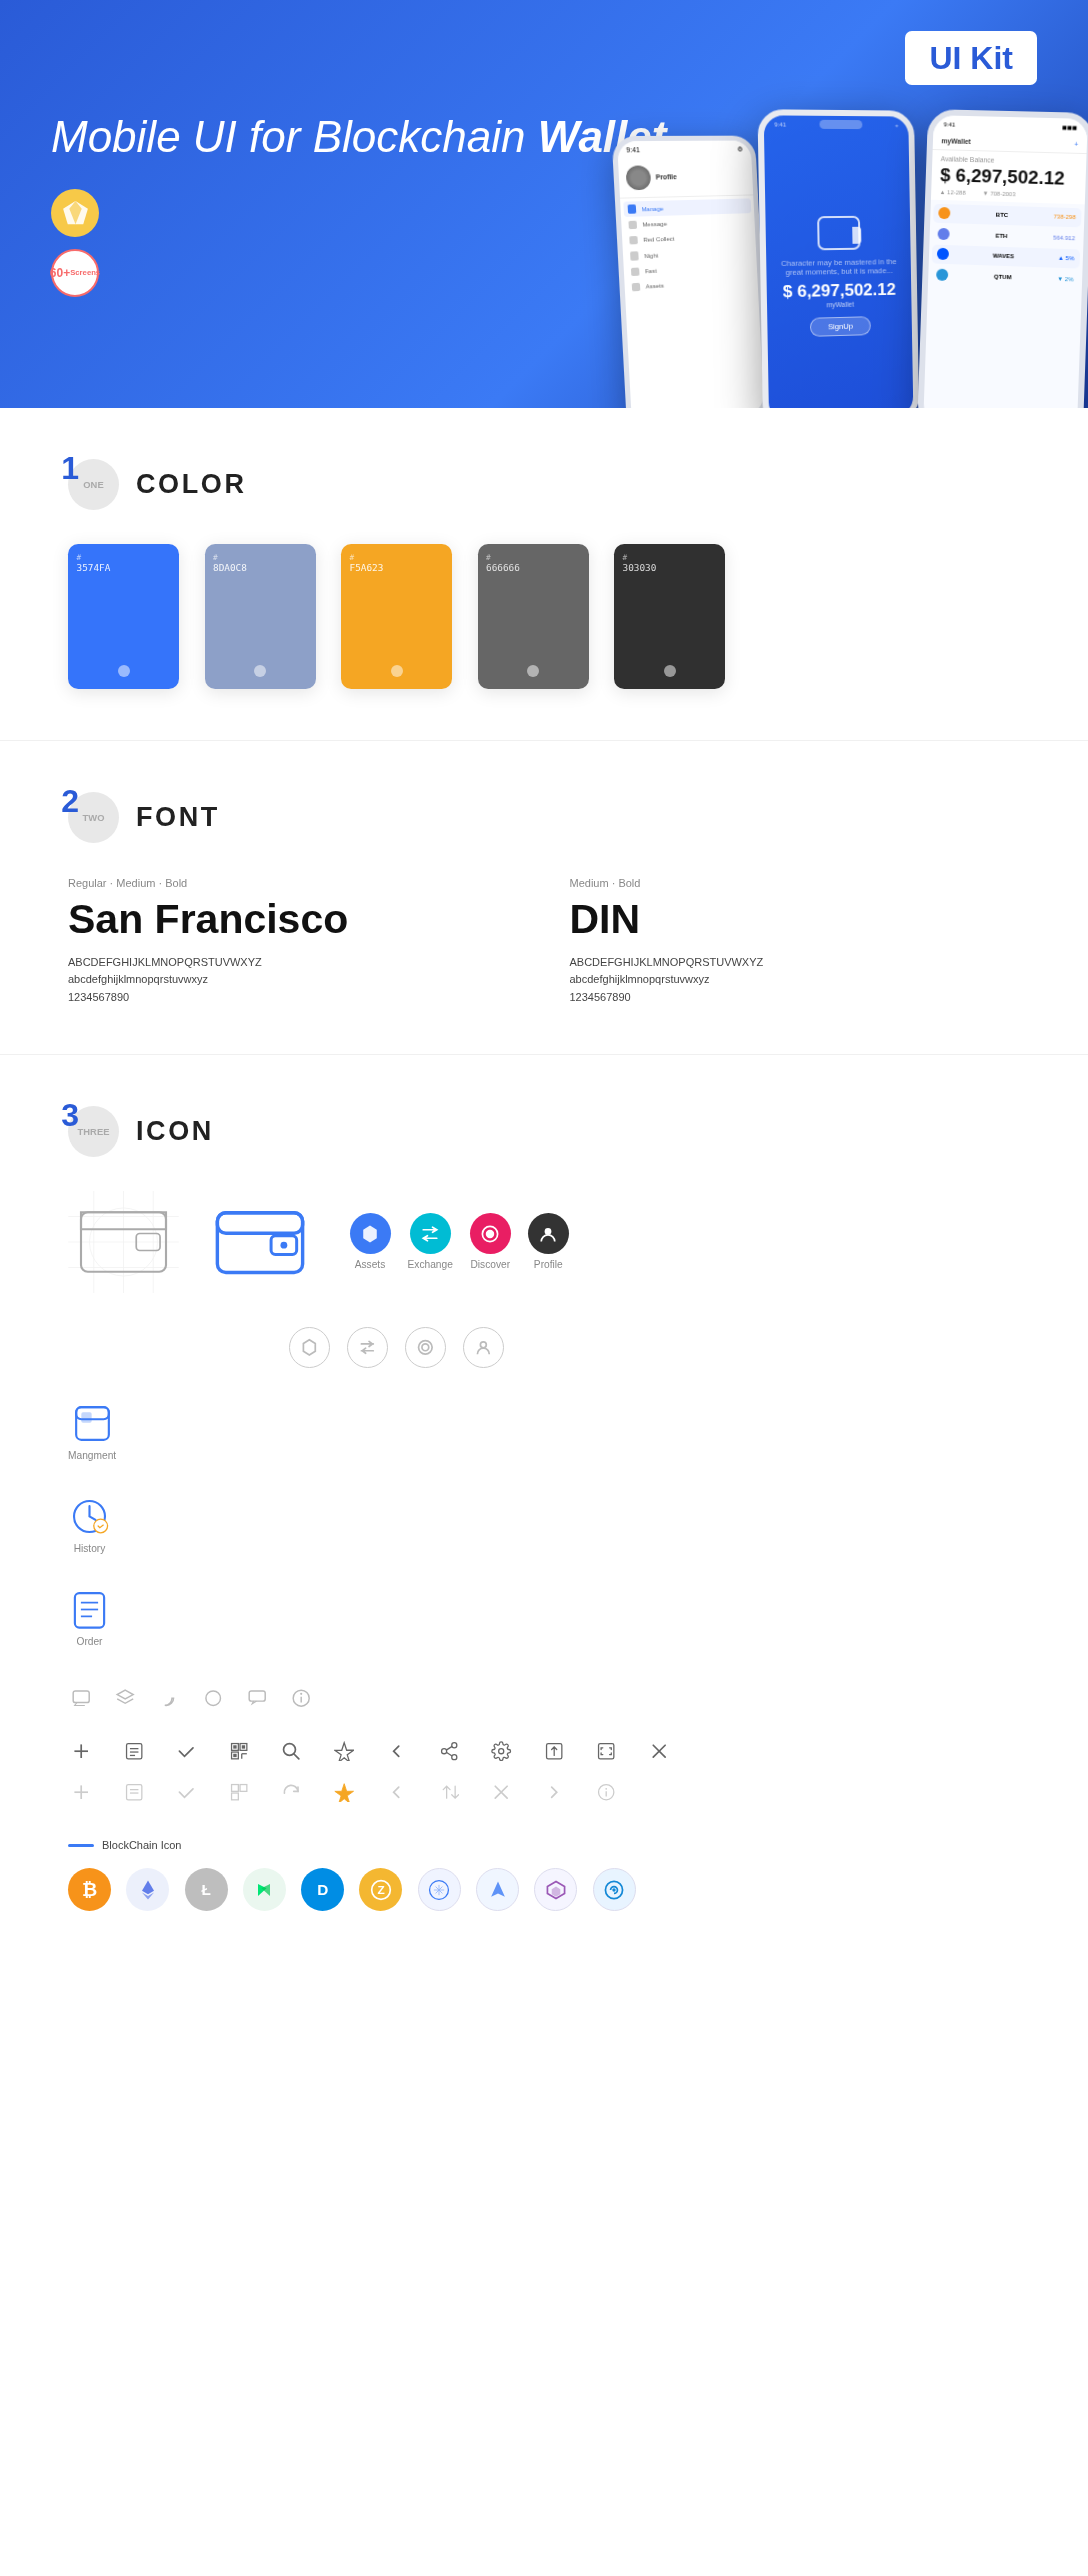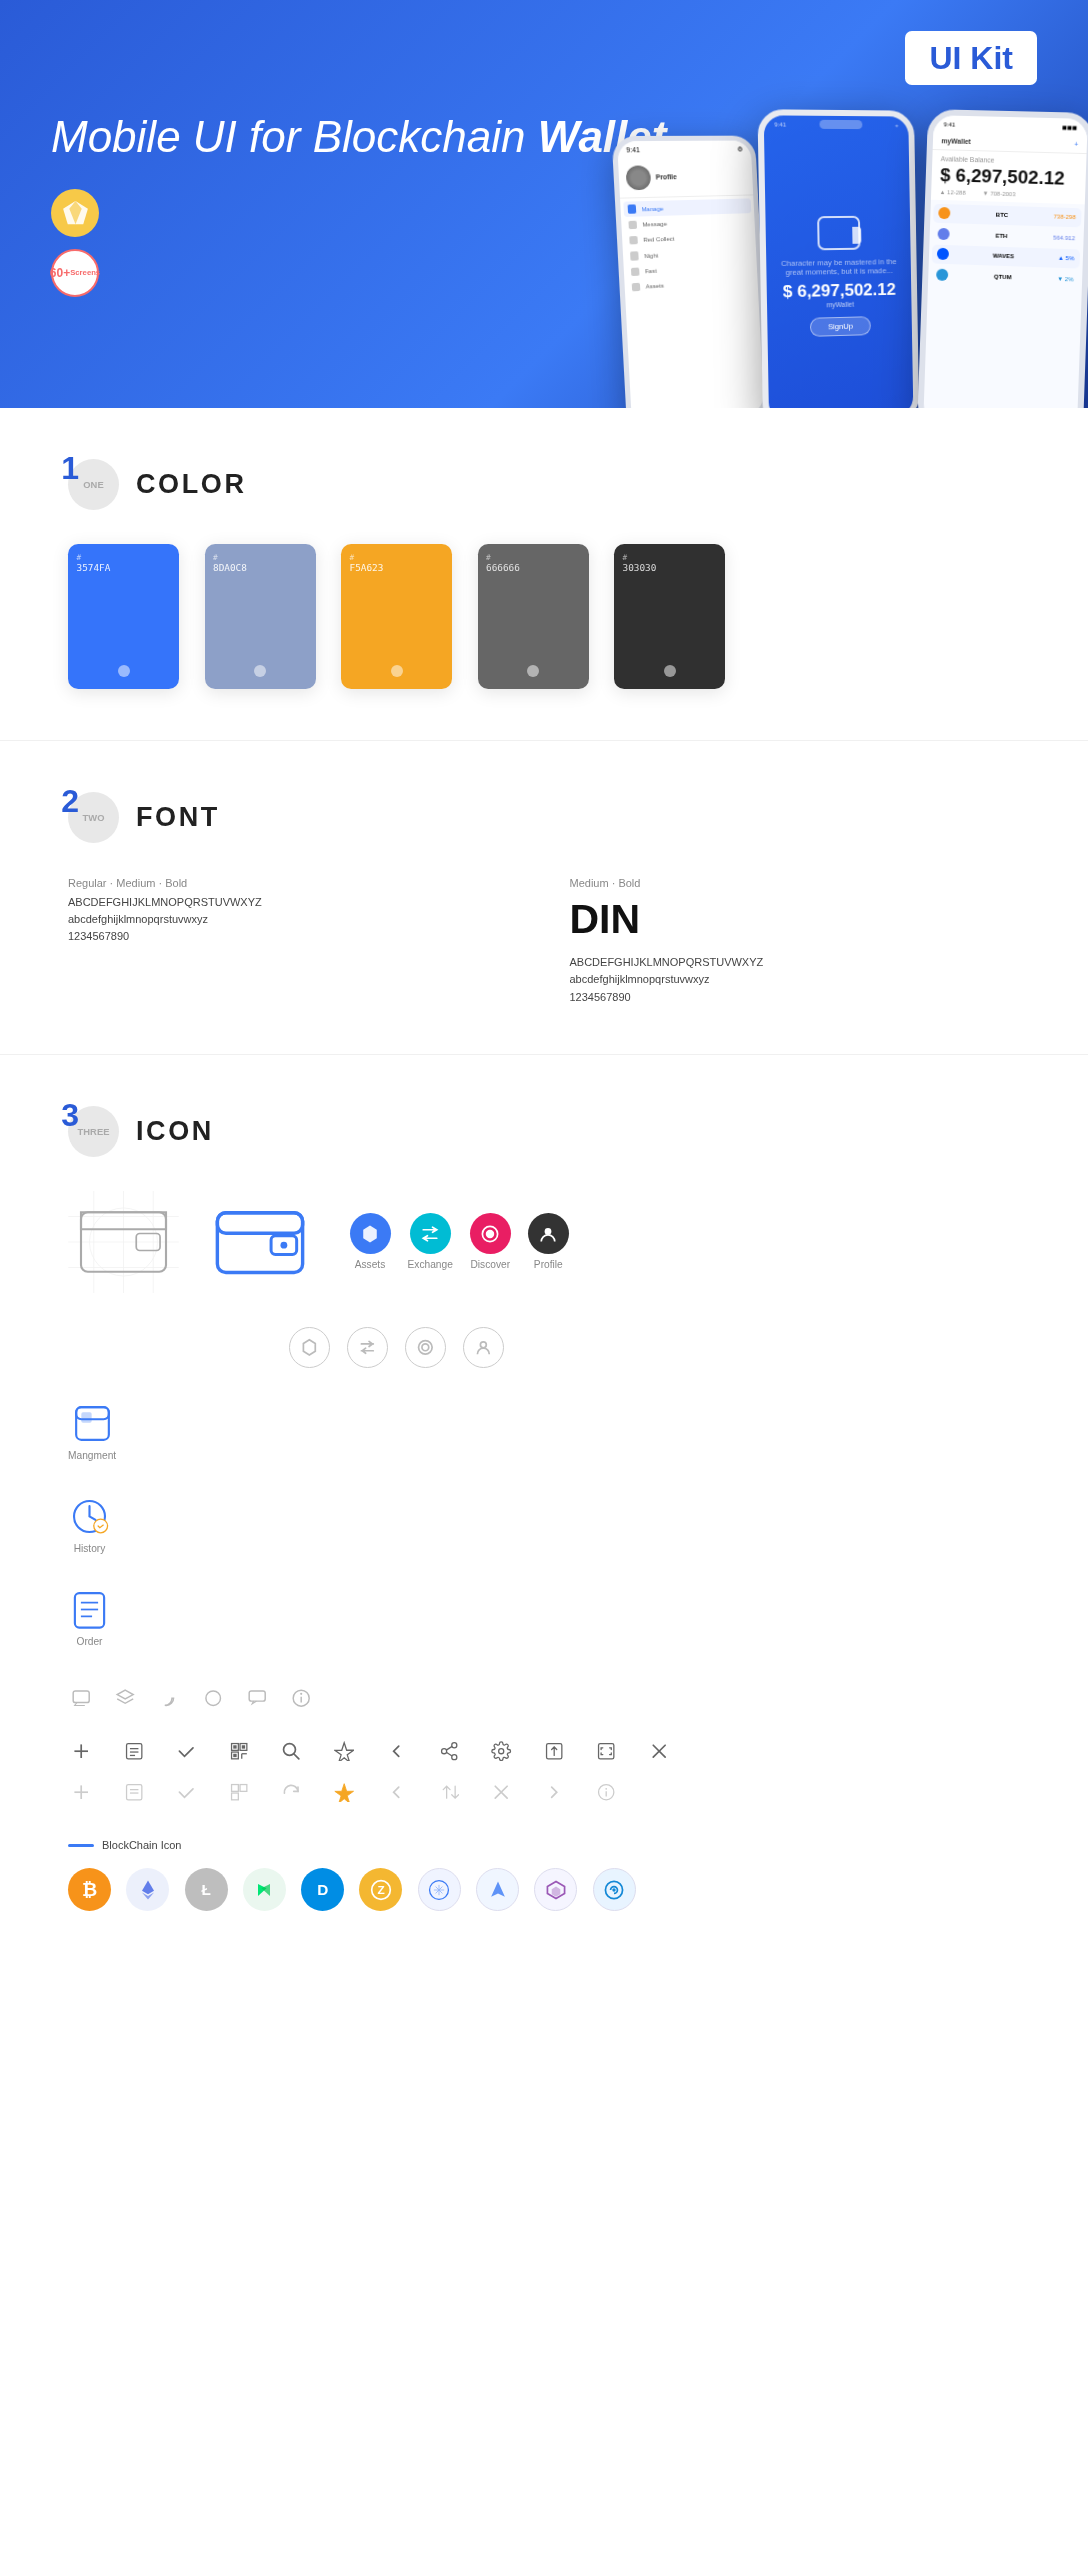--- a/index.html
+++ b/index.html
@@ -341,20 +341,21 @@
   <div class="section-num">
     <div class="num-circle">
       <span class="num-big">2</span>
       <span class="num-word">TWO</span>
     </div>
     <div class="section-title">FONT</div>
   </div>
   <div class="font-grid">
     <div class="font-col">
       <div class="font-style">Regular · Medium · Bold</div>
+      <div class="font-name">San Francisco</div>
       <div class="font-alpha">ABCDEFGHIJKLMNOPQRSTUVWXYZ</div>
       <div class="font-alpha-lower">abcdefghijklmnopqrstuvwxyz</div>
       <div class="font-nums">1234567890</div>
     </div>
     <div class="font-col">
       <div class="font-style">Medium · Bold</div>
       <div class="font-name din">DIN</div>
       <div class="font-alpha">ABCDEFGHIJKLMNOPQRSTUVWXYZ</div>
       <div class="font-alpha-lower">abcdefghijklmnopqrstuvwxyz</div>
       <div class="font-nums">1234567890</div>

